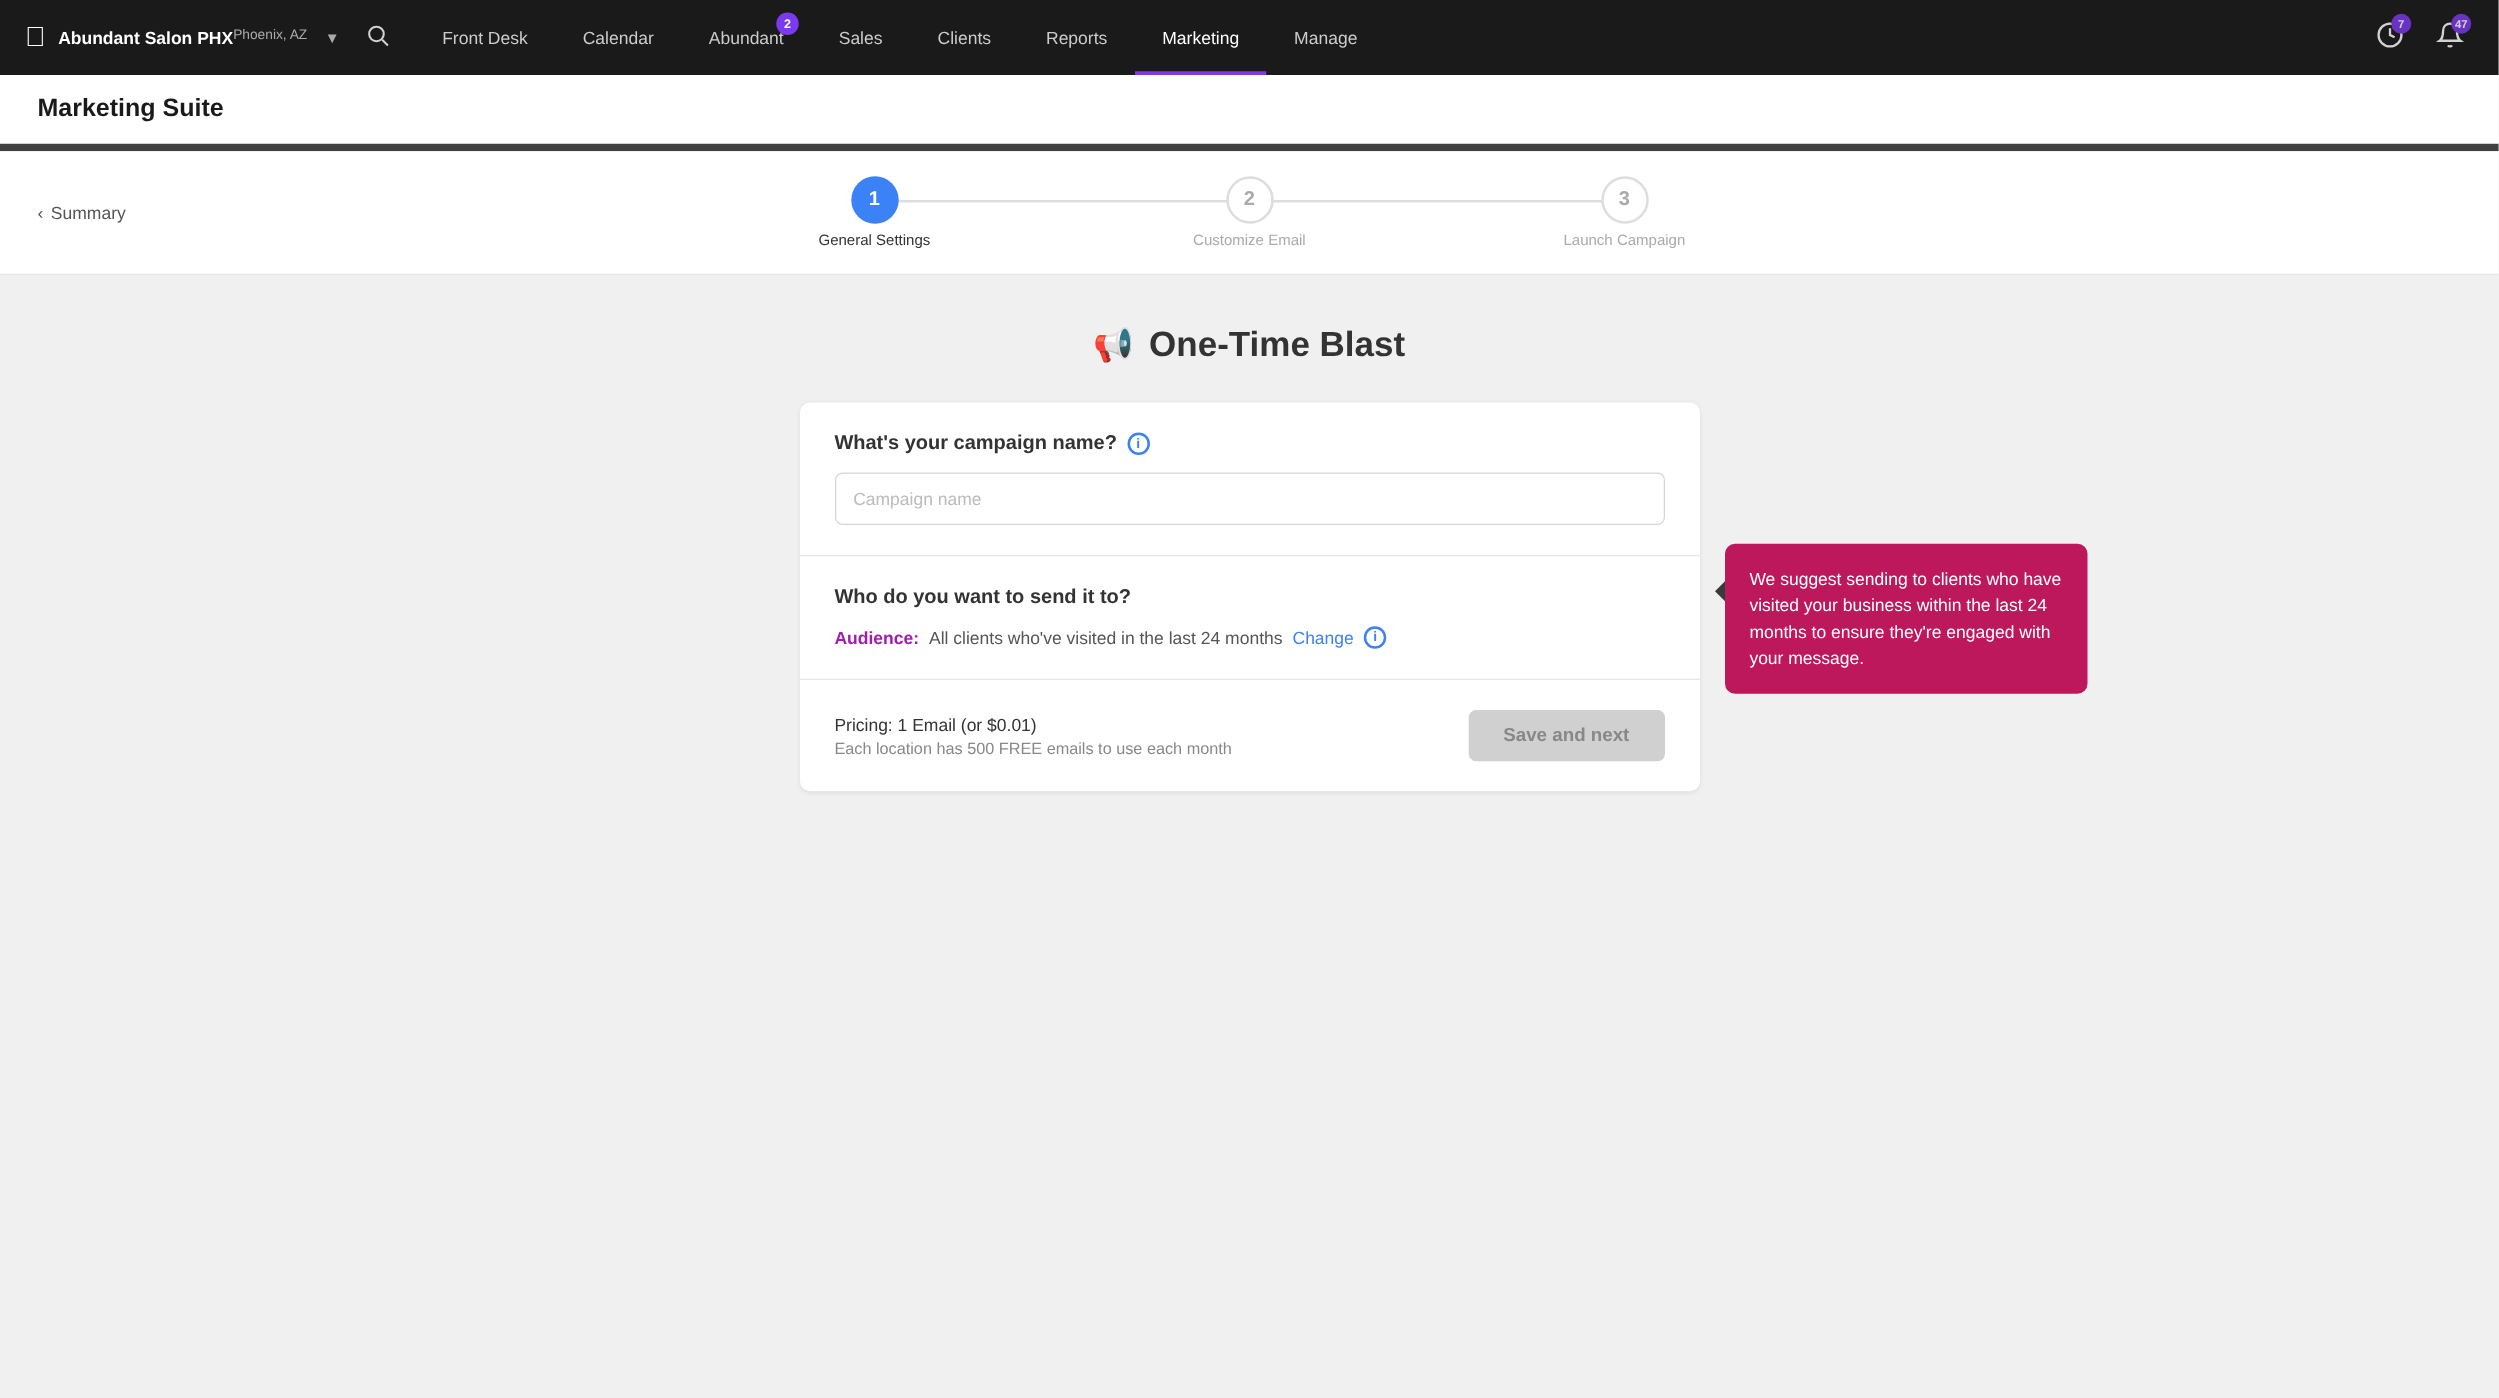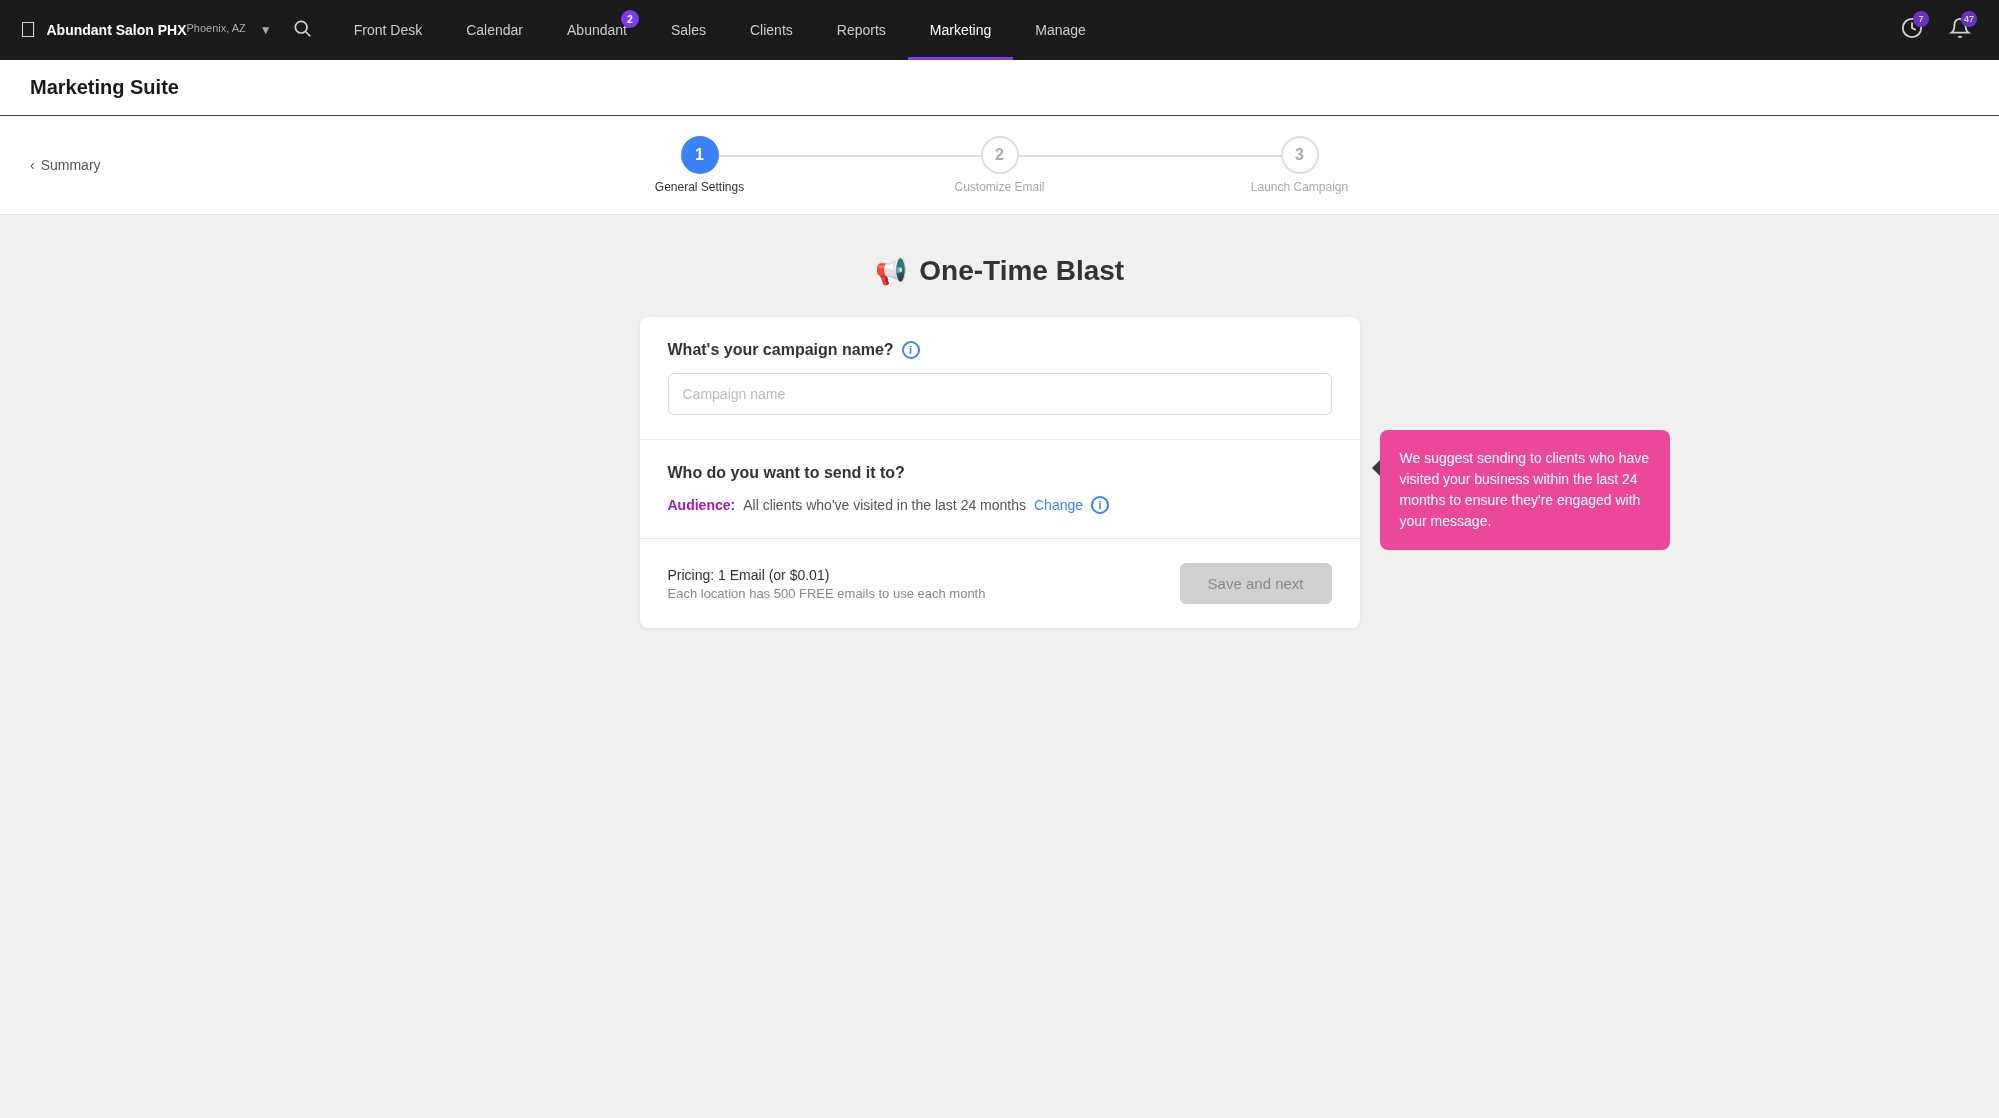--- a/index.html
+++ b/index.html
@@ -109,21 +109,21 @@
       display: flex;
       align-items: center;
       justify-content: center;
       font-weight: 700;
     }
 
     
     .page-header {
       background: white;
       padding: 16px 30px;
-      border-bottom: 1px solid #404040;
+      border-bottom: 6px solid #404040;
     }
     .page-title {
       font-size: 20px;
       font-weight: 700;
       color: #1a1a1a;
     }
 
     
     .stepper-bar {
       background: white;
@@ -307,32 +307,32 @@
     .pricing-main { font-weight: 400; color: #333; margin-bottom: 3px; }
     .pricing-sub { color: #888; font-size: 13px; }
 
     .save-next-btn {
       background: #d0d0d0;
       color: #888;
       border: none;
       border-radius: 6px;
       padding: 12px 28px;
       font-size: 15px;
-      font-weight: 400;
+      font-weight: 700;
       cursor: pointer;
       white-space: nowrap;
     }
 
     
     .tooltip-popup {
       position: absolute;
       right: -310px;
       top: -10px;
       width: 290px;
-      background: #ec4899;
+      background: #be185d;
       color: white;
       border-radius: 8px;
       padding: 18px 20px;
       font-size: 14px;
       line-height: 1.5;
       z-index: 100;
     }
     .tooltip-popup::before {
       content: '';
       position: absolute;

